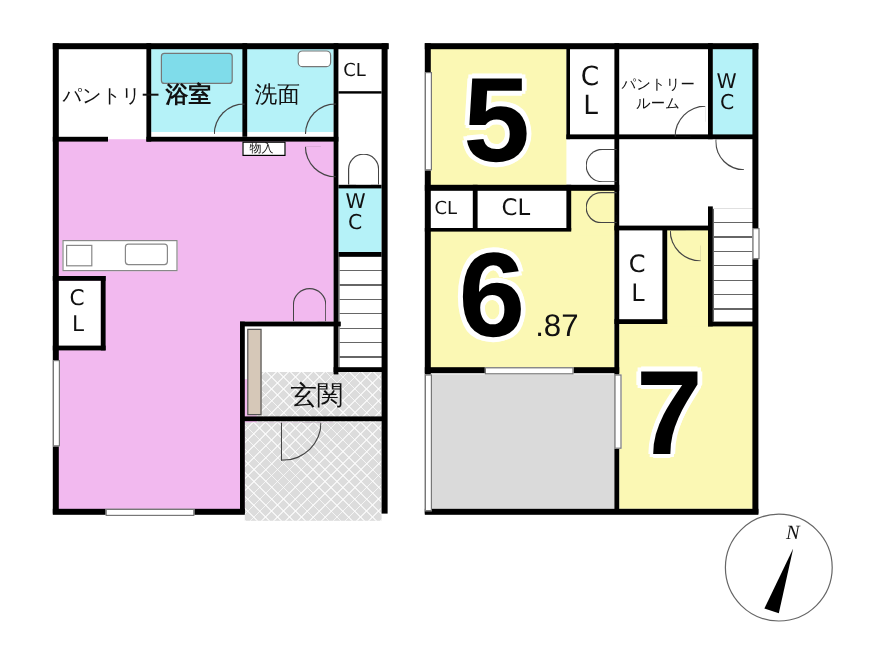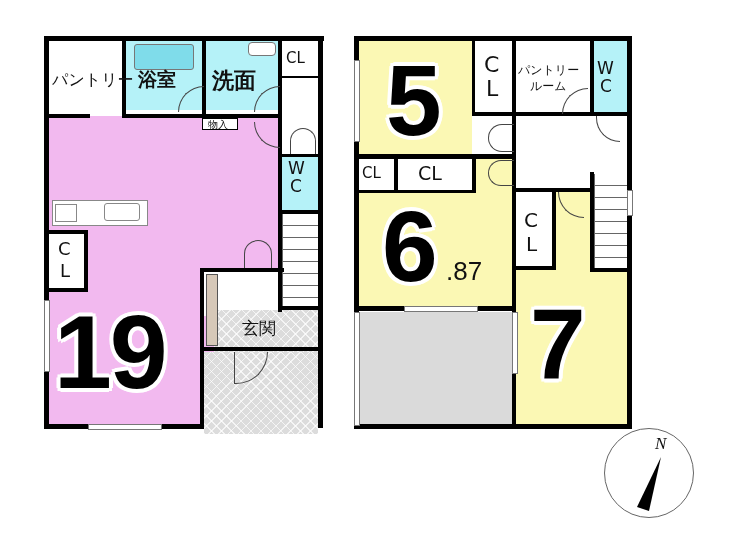--- a/index.html
+++ b/index.html
@@ -78,29 +78,28 @@
   <div class="door-arc" style="left:254px;top:122px;width:26px;height:26px;border-radius:0 0 0 26px;border-right:none;border-top:none;"></div>
   <div class="door-arc" style="left:290px;top:128px;width:26px;height:26px;border-radius:26px 26px 0 0;border-bottom:none;"></div>
   <div class="door-arc" style="left:244px;top:240px;width:28px;height:28px;border-radius:28px 28px 0 0;border-bottom:none;"></div>
   <div class="door-arc" style="left:234px;top:352px;width:34px;height:32px;border-radius:0 0 34px 0;border-left:1px solid #444;border-top:none;"></div>
 
   <div class="window" style="left:88px;top:424px;width:72px;height:4px;"></div>
   <div class="window" style="left:44px;top:300px;width:4px;height:70px;"></div>
 
   <span class="lbl" style="left:52px;top:72px;font-size:16px;">パントリー</span>
   <span class="lbl" style="left:138px;top:70px;font-size:19px;font-weight:bold;">浴室</span>
-  <span class="lbl" style="left:212px;top:70px;font-size:22px;font-weight:bold;">洗面</span>
+  <span class="lbl" style="left:212px;top:70px;font-size:19px;font-weight:normal;">洗面</span>
   <span class="lbl" style="left:286px;top:51px;font-size:15px;">CL</span>
   <span class="lbl" style="left:208px;top:120px;font-size:10px;">物入</span>
   <span class="lbl" style="left:288px;top:160px;font-size:17px;">W</span>
   <span class="lbl" style="left:290px;top:178px;font-size:17px;">C</span>
   <span class="lbl" style="left:58px;top:240px;font-size:18px;">C</span>
   <span class="lbl" style="left:60px;top:262px;font-size:18px;">L</span>
-  <span class="big" style="left:54px;top:300px;font-size:104px;letter-spacing:-2px;">19</span>
-  <span class="lbl" style="left:242px;top:320px;font-size:17px;">玄関</span>
+  <span class="lbl" style="left:242px;top:320px;font-size:22px;">玄関</span>
 </div>
 
 <div class="abs" style="left:0;top:0;width:740px;height:558px;">
 
   <div class="room" style="left:358px;top:40px;width:114px;height:116px;background:#fbf8b4;"></div>
 
   <div class="room" style="left:474px;top:40px;width:40px;height:74px;background:#fff;"></div>
 
   <div class="room" style="left:516px;top:40px;width:74px;height:74px;background:#fff;"></div>
 

